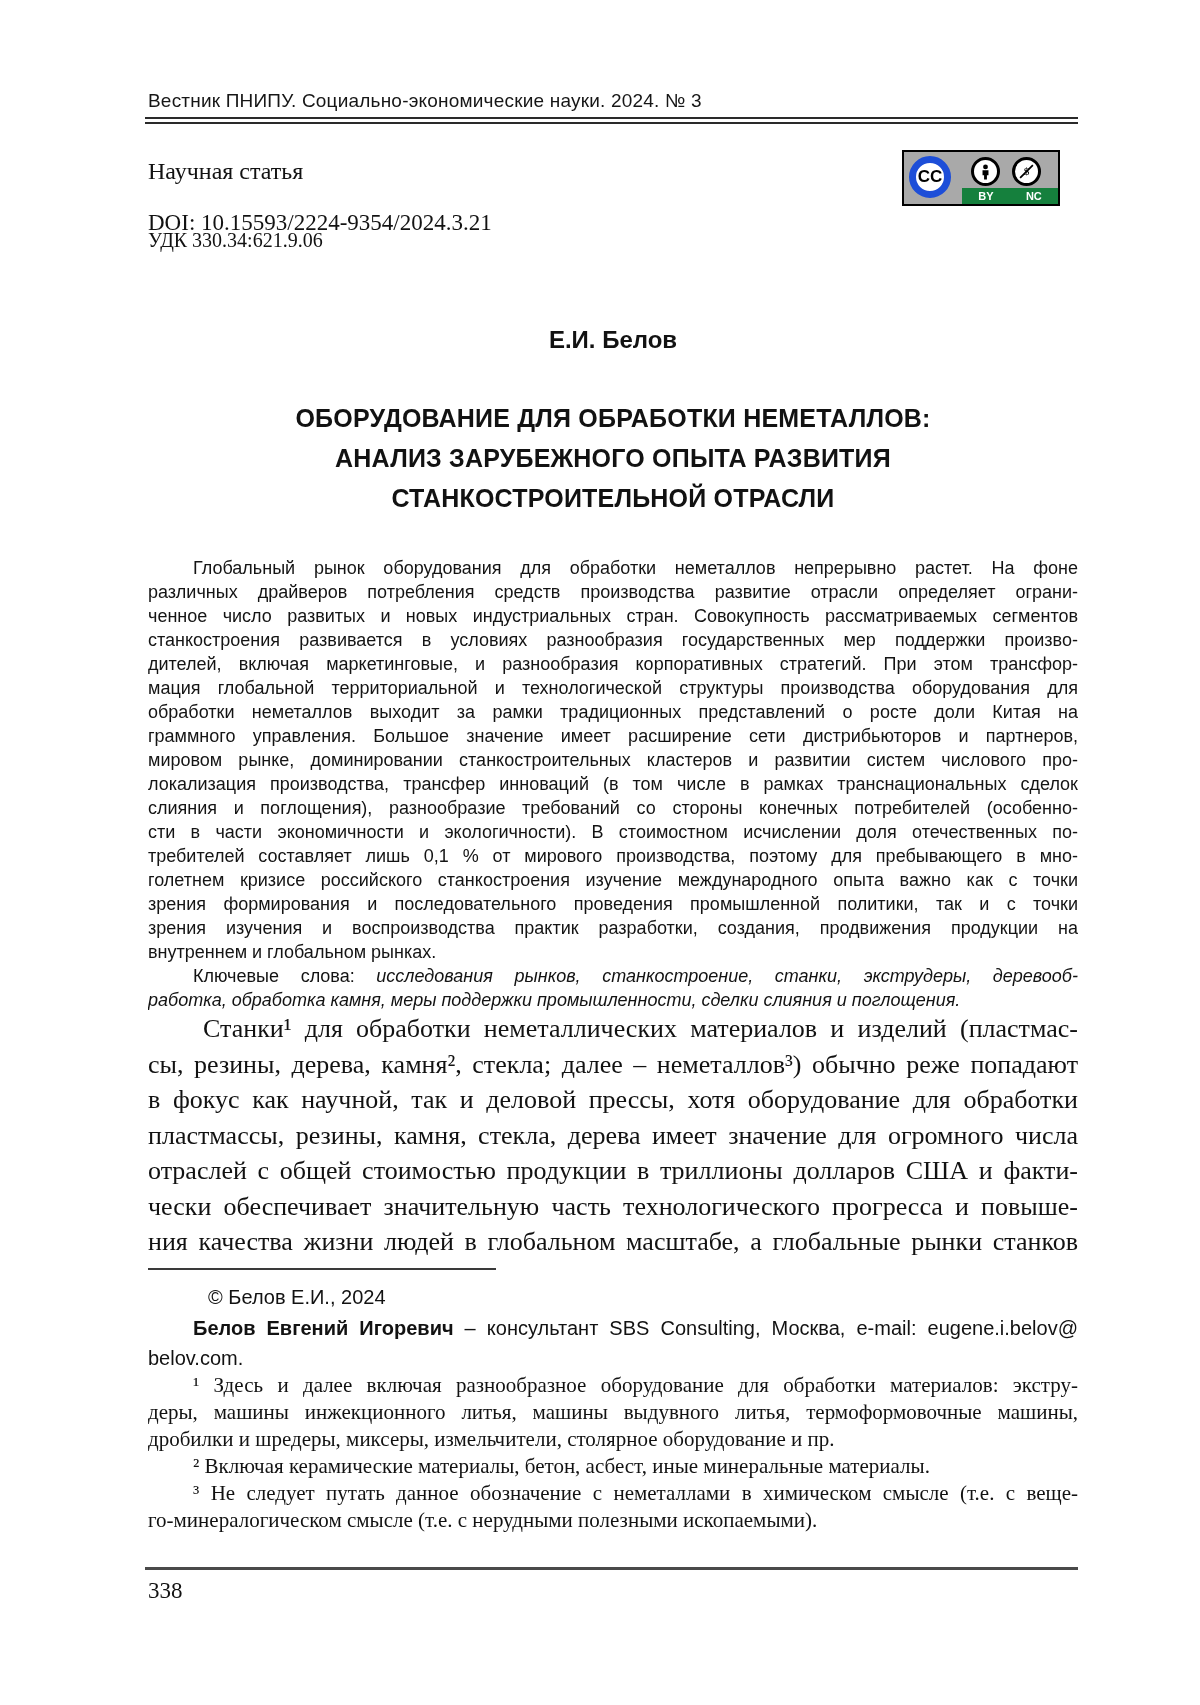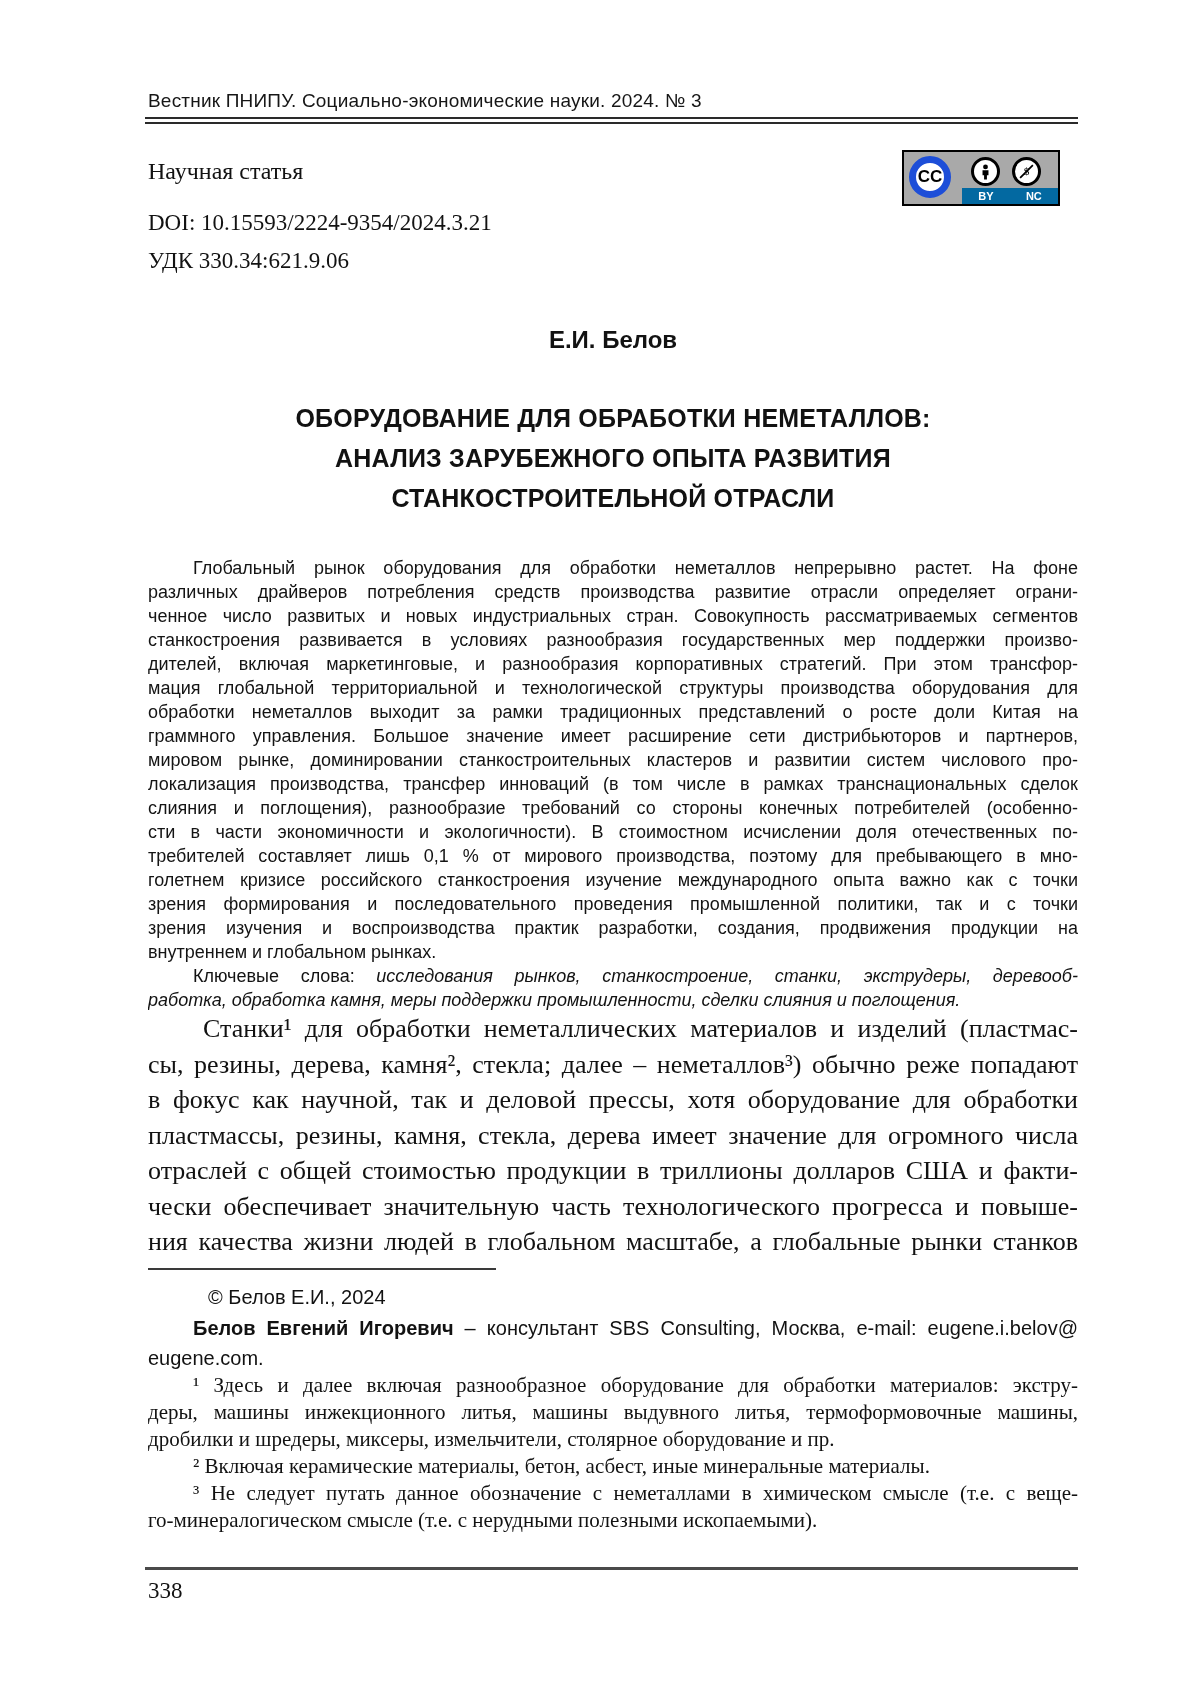--- a/index.html
+++ b/index.html
@@ -18,21 +18,21 @@
     left:148px;top:90px;width:930px;
     font-family:"Liberation Sans", sans-serif;
     font-size:19px;letter-spacing:.2px;color:#161616;
   }
   .header-rule{
     left:145px;top:117px;width:933px;height:3px;
     border-top:2px solid #2a2a2a;border-bottom:2px solid #2a2a2a;
   }
   .article-type{left:148px;top:158px;font-size:24px;}
   .doi-line{left:148px;top:210px;font-size:23px;}
-  .udk-line{left:148px;top:248px;font-size:23px;}
+  .udk-line{left:148px;top:229px;font-size:20px;}
   
   .cc-badge{
     left:902px;top:150px;width:158px;height:56px;
     background:#a9a9a9;border:2px solid #000;box-sizing:border-box;
   }
   .cc-circle{
     position:absolute;left:5px;top:4px;width:42px;height:42px;
     background:#fff;border:7px solid #1d4ed8;border-radius:50%;
     box-sizing:border-box;
     font-family:"Liberation Sans", sans-serif;font-weight:bold;font-size:17px;
@@ -40,21 +40,21 @@
   }
   .mini-circle{
     position:absolute;top:5px;width:29px;height:29px;
     background:#fff;border:3px solid #000;border-radius:50%;
     box-sizing:border-box;display:flex;align-items:center;justify-content:center;
   }
   .by-circle{left:67px;}
   .nc-circle{left:108px;}
   .mini-circle svg{display:block;}
   .cc-strip{
-    position:absolute;left:58px;right:0;bottom:0;height:16px;background:#0369a1;
+    position:absolute;left:58px;right:0;bottom:0;height:16px;background:#15803d;
     display:flex;justify-content:space-around;align-items:center;
     font-family:"Liberation Sans", sans-serif;font-weight:bold;font-size:11px;color:#fff;
   }
   
   .author-name{
     left:148px;top:326px;width:930px;text-align:center;
     font-family:"Liberation Sans", sans-serif;font-weight:bold;font-size:24px;
   }
   .article-title{
     left:148px;top:398px;width:930px;text-align:center;
@@ -183,21 +183,21 @@
       <div class="ln">ния качества жизни людей в глобальном масштабе, а глобальные рынки станков</div>
     </div>
 
   <div class="abs fn-rule"></div>
 
   <div class="abs fn-sans">
     <div class="ln fn-copyright">© Белов Е.И., 2024</div>
     <div class="ln fn-author-l1">
       <span class="fn-author-bold">Белов Евгений Игоревич</span><span> – консультант SBS Consulting, Москва, e-mail: eugene.i.belov@</span>
     </div>
-    <div class="ln">eugene.com.</div>
+    <div class="ln">belov.com.</div>
   </div>
 
   <div class="abs fn-serif">
     <div class="fnblock">
         <div class="ln">¹ Здесь и далее включая разнообразное оборудование для обработки материалов: экстру-</div>
         <div class="ln">деры, машины инжекционного литья, машины выдувного литья, термоформовочные машины,</div>
         <div class="ln">дробилки и шредеры, миксеры, измельчители, столярное оборудование и пр.</div>
       </div>
     <div class="fnblock">
         <div class="ln">² Включая керамические материалы, бетон, асбест, иные минеральные материалы.</div>

